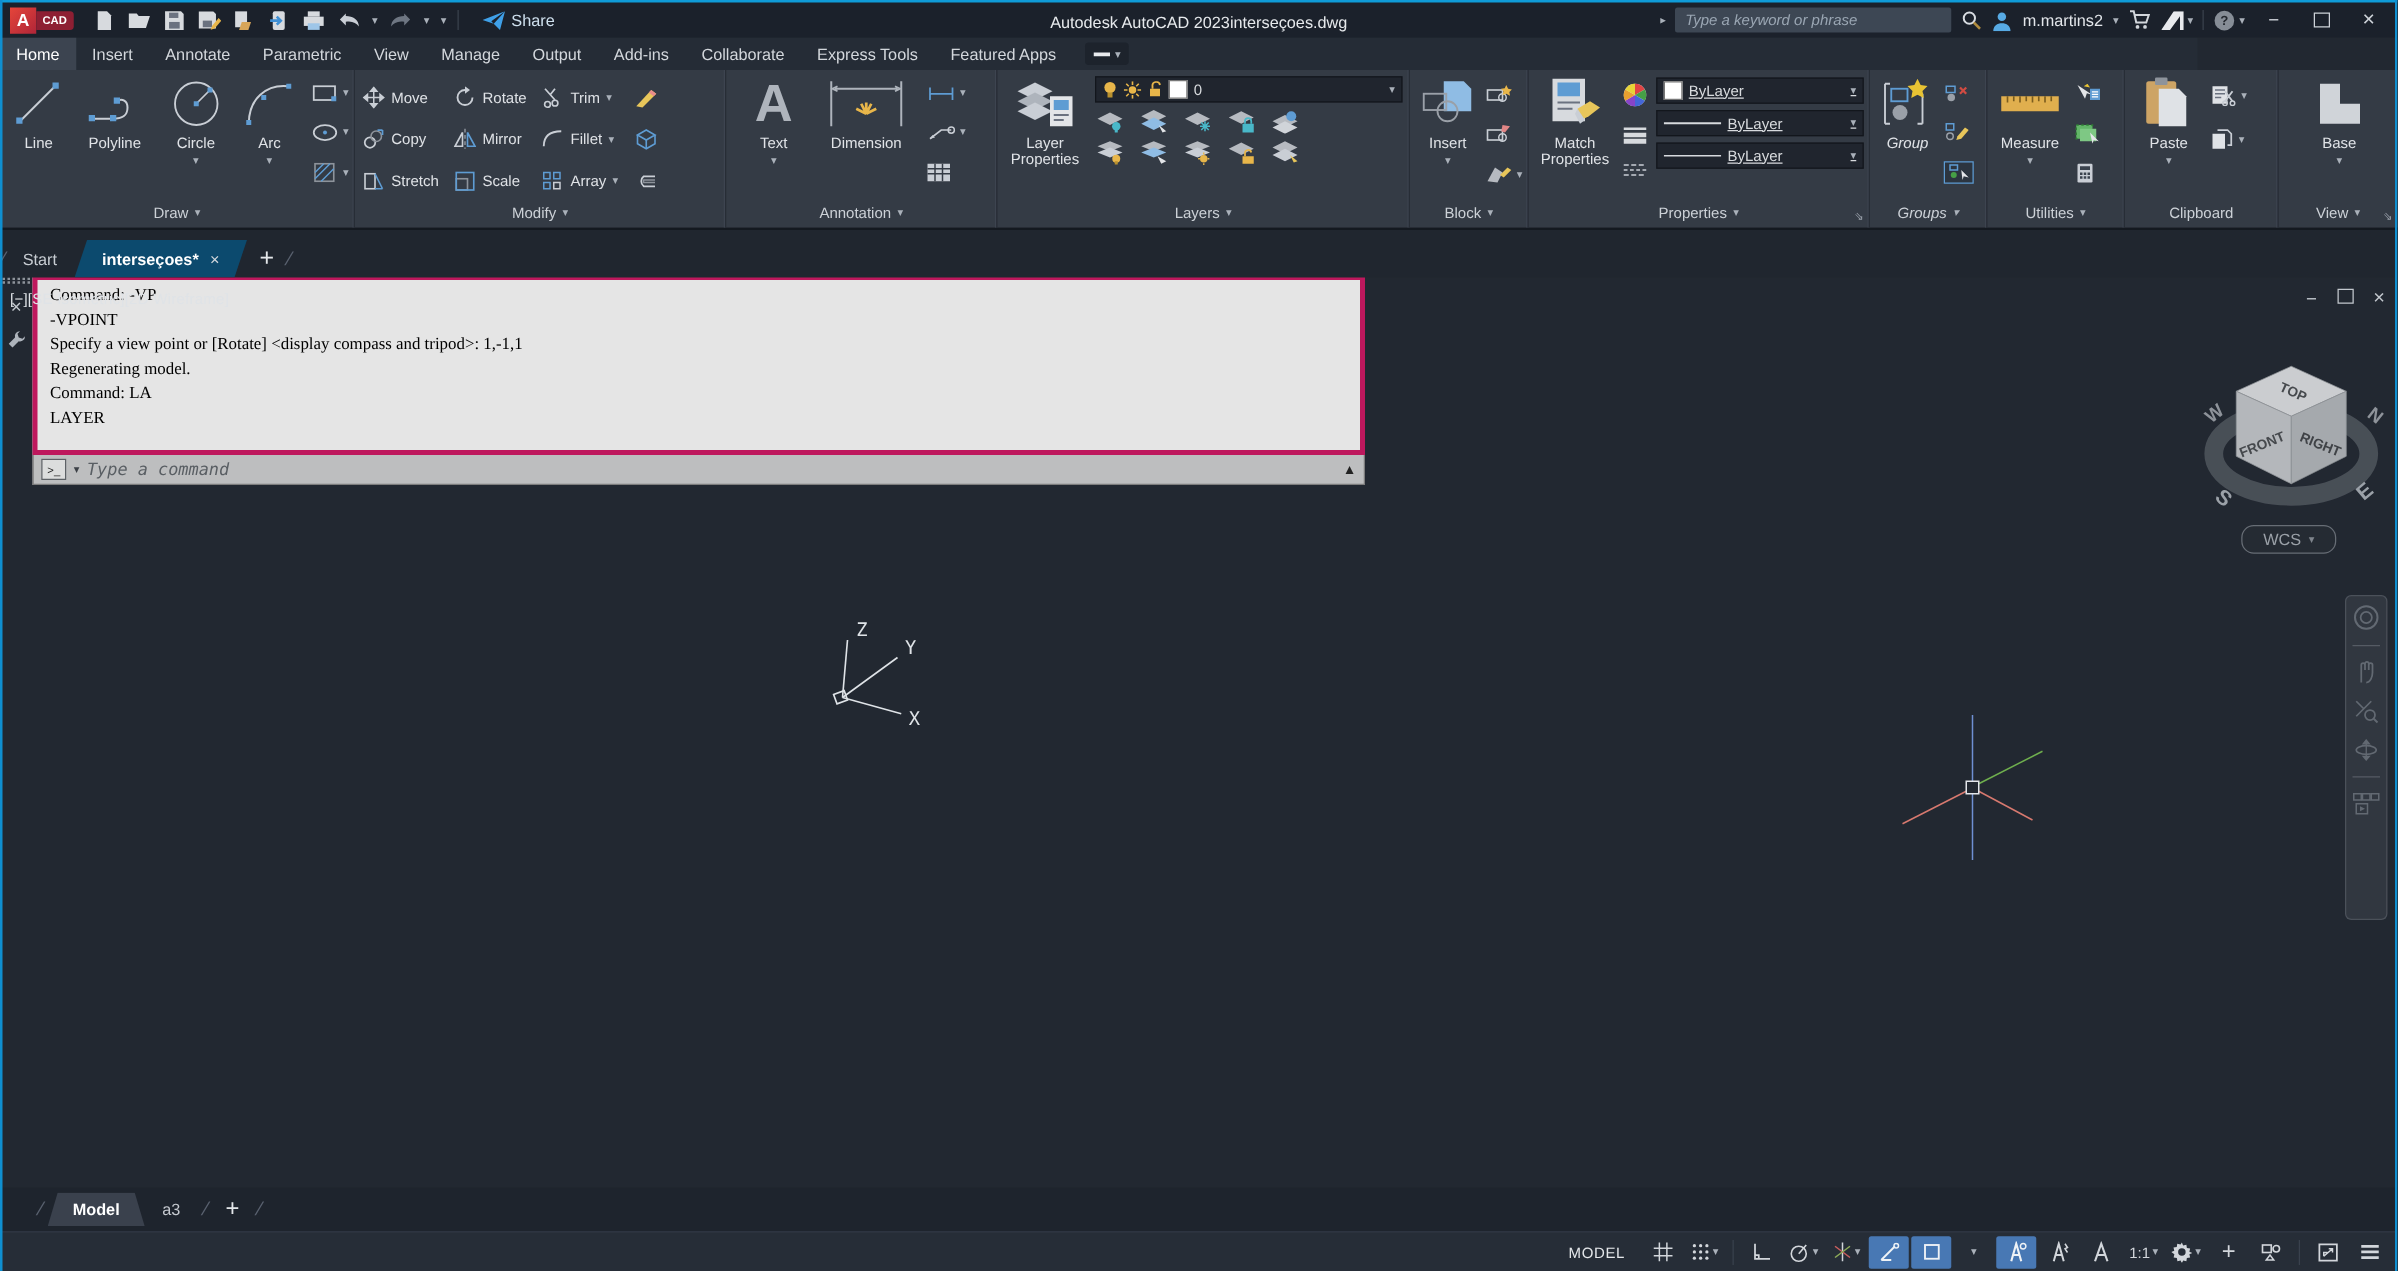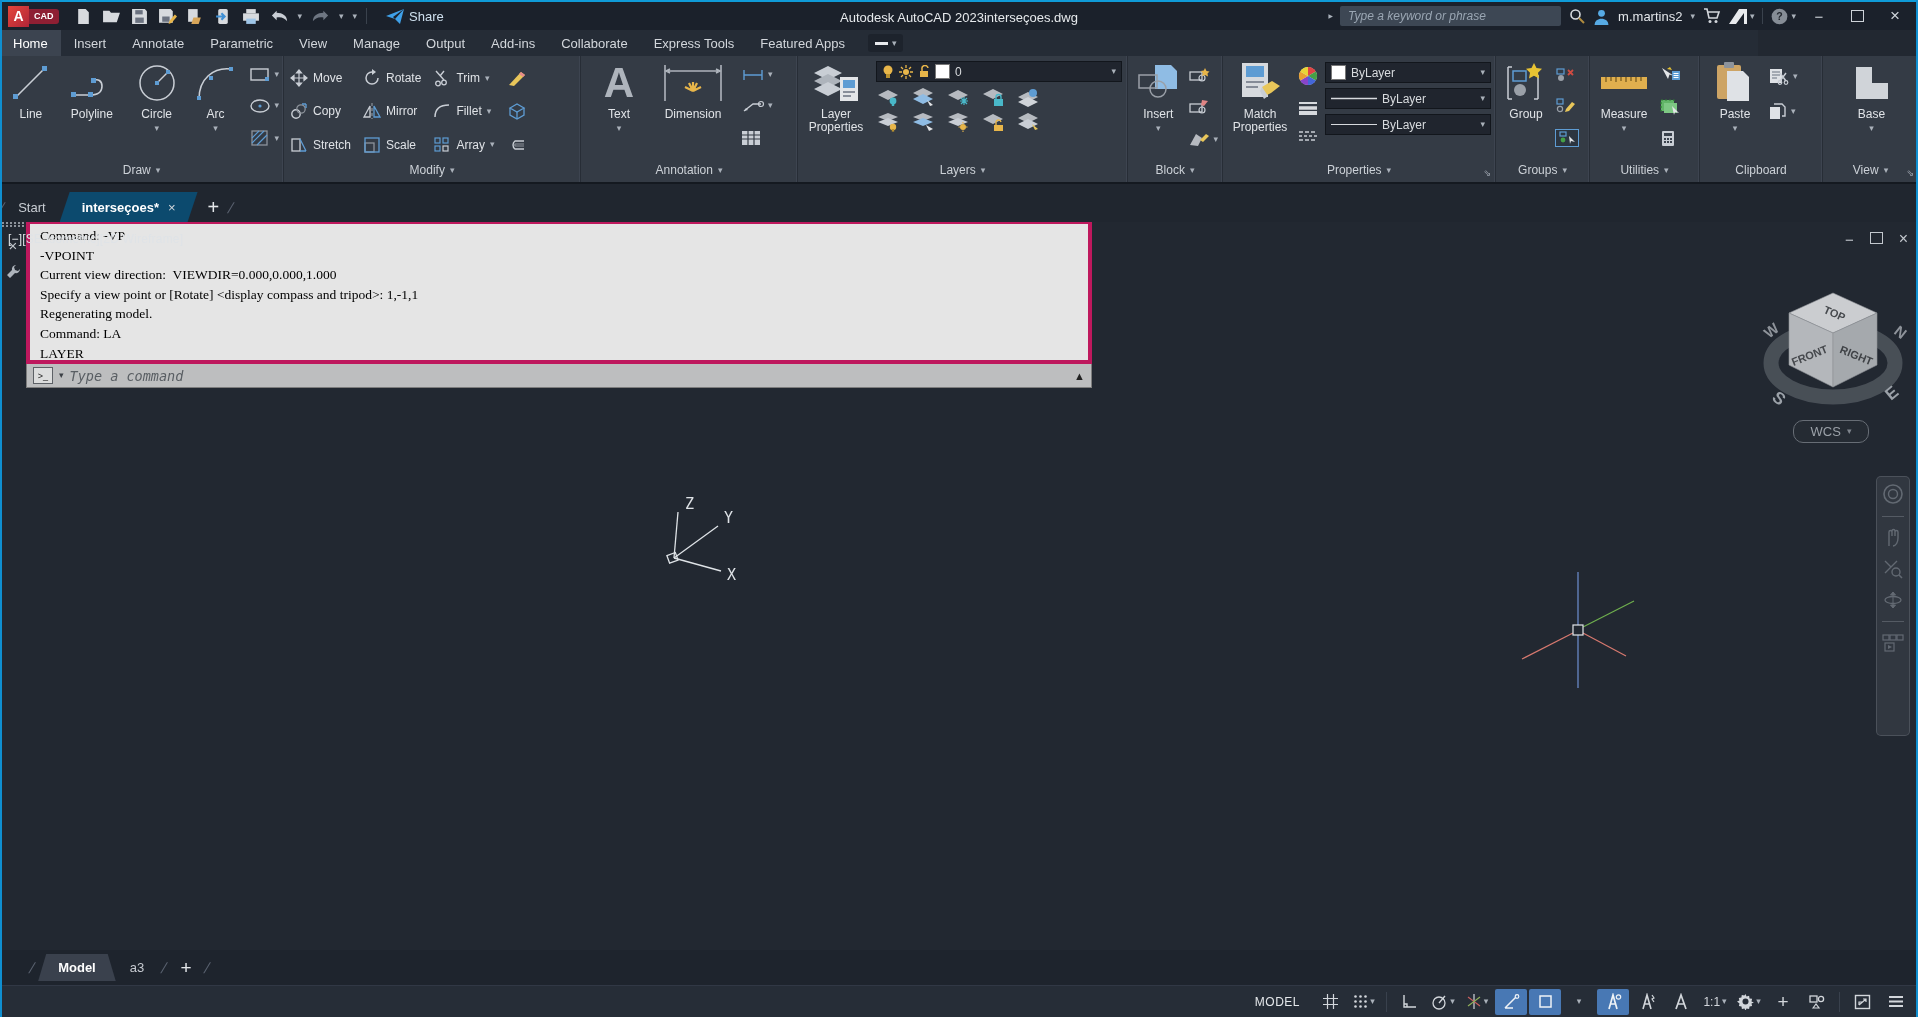--- a/index.html
+++ b/index.html
@@ -658,21 +658,21 @@
             <path d="M1 2h18" stroke="#d7dade" stroke-width="2"></path>
             <path d="M1 7h18" stroke="#d7dade" stroke-width="3.5"></path>
             <path d="M1 12.5h18" stroke="#d7dade" stroke-width="5"></path>
           </svg>
         <svg width="20" height="12" viewBox="0 0 20 12">
             <path d="M1 2h4M7 2h4M13 2h4" stroke="#c9ced5" stroke-width="1.3"></path>
             <path d="M1 6h3M6 6h3M11 6h3M16 6h3" stroke="#c9ced5" stroke-width="1.3"></path>
             <path d="M1 10h4M7 10h4M13 10h4" stroke="#c9ced5" stroke-width="1.3"></path>
           </svg>
       </div>
-      <div style="display:flex;flex-direction:column;gap:5px;padding-top:3px;">
+      <div style="display:flex;flex-direction:column;gap:5px;padding-top:3px;text-decoration:underline;">
         <div class="combo" style="width:166px;">
           <span class="swatch"></span>
           <span>ByLayer</span>
           <span class="tri">▾</span>
         </div>
         <div class="combo" style="width:166px;">
           <svg width="46" height="3" viewBox="0 0 46 3">
               <path d="M0 1.5h46" stroke="#d7dade" stroke-width="1.6"></path>
             </svg>
           <span>ByLayer</span>
@@ -687,21 +687,21 @@
         </div>
       </div>
     </div>
     <div class="panel-label">
       <span>Properties</span>
         <span class="tri">▾</span>
       <span class="corner">⇘</span>
     </div>
   </div>
 
-  <div class="panel" style="width:94px;">
+  <div class="panel" style="width:94px;font-style:italic;">
     <div class="panel-body" style="gap:5px;">
       <div class="bigbtn" style="width:48px;">
         <svg width="44" height="44" viewBox="0 0 44 44">
             <path d="M4 6v32M4 6h4M4 38h4M30 14h4M34 14v24M30 38h4" stroke="#c9ced5" stroke-width="1.5" fill="none"></path>
             <rect x="9" y="10" width="13" height="10" fill="none" stroke="#5e9cd3" stroke-width="1.5"></rect>
             <circle cx="16" cy="29" r="6" fill="#9aa0a8"></circle>
             <path d="M30 2l2.5 5 5.5.8-4 4 1 5.6-5-2.7-5 2.7 1-5.6-4-4 5.5-.8z" fill="#e8c333"></path>
           </svg>
         <div class="lbl">Group</div>
       </div>
@@ -943,21 +943,21 @@
           <i></i>
           <i></i>
           <i></i>
       </div>
       <div style="font-size:15px;color:#c3c8ce;">×</div>
       <svg width="15" height="15" viewBox="0 0 15 15">
           <path d="M10 1a4 4 0 0 0-4 5L1 11l3 3 5-5a4 4 0 0 0 5-4l-2 2-3-1-1-3z" fill="#aeb4bc"></path>
         </svg>
     </div>
     <div id="cmd-main">
-      <div id="cmd-text"><div>Command: -VP</div><div>-VPOINT</div><div>Current view direction:  VIEWDIR=0.000,0.000,1.000</div><div>Specify a view point or [Rotate] &lt;display compass and tripod&gt;: 1,-1,1</div><div>Regenerating model.</div><div>Command: LA</div><div>LAYER</div></div>
+      <div id="cmd-text"><div>Command: -VP</div><div>-VPOINT</div><div>Specify a view point or [Rotate] &lt;display compass and tripod&gt;: 1,-1,1</div><div>Regenerating model.</div><div>Command: LA</div><div>LAYER</div></div>
       <div id="cmd-input">
         <div id="cmd-prompt">&gt;_</div>
         <span class="tri" style="color:#3c4046;">▾</span>
         <span class="ph">Type a command</span>
         <span id="cmd-up">▲</span>
       </div>
     </div>
   </div>
 </div>
 

